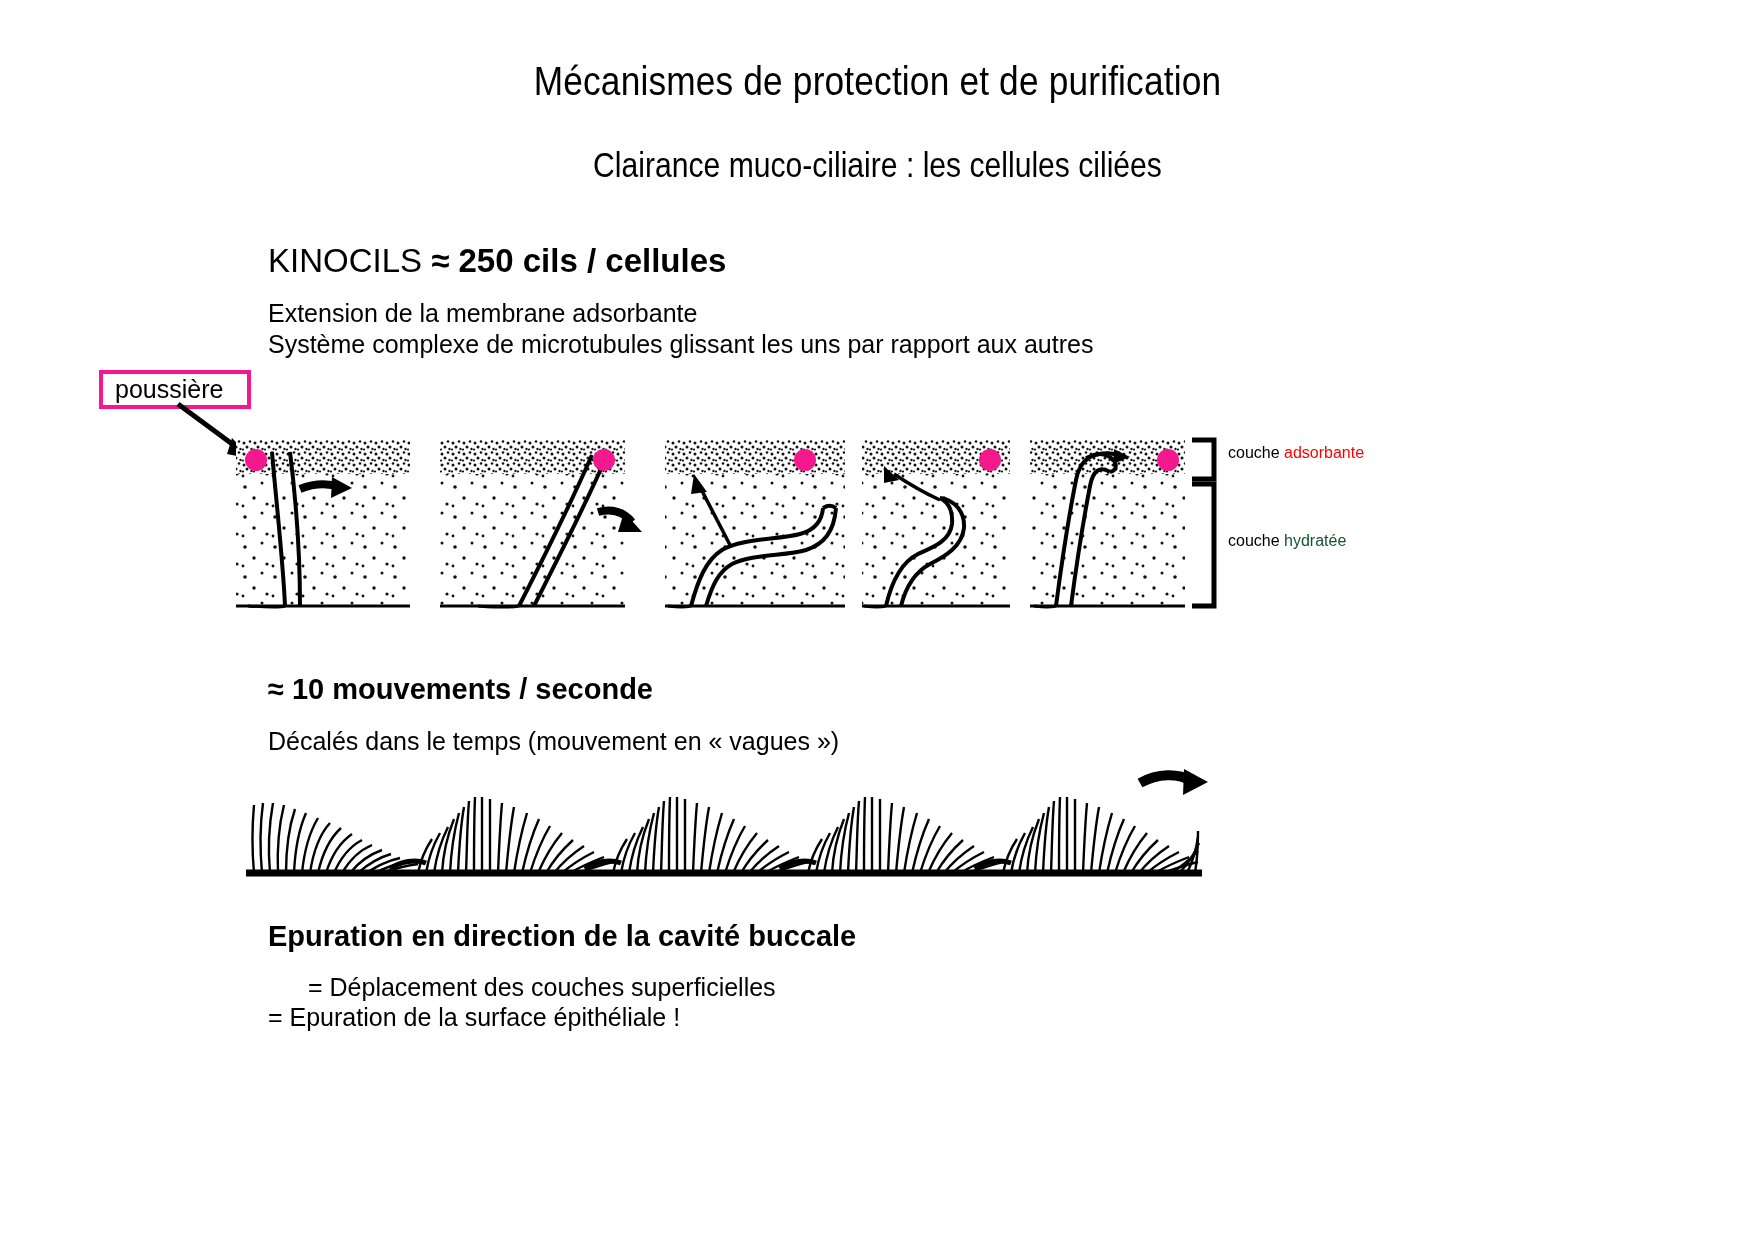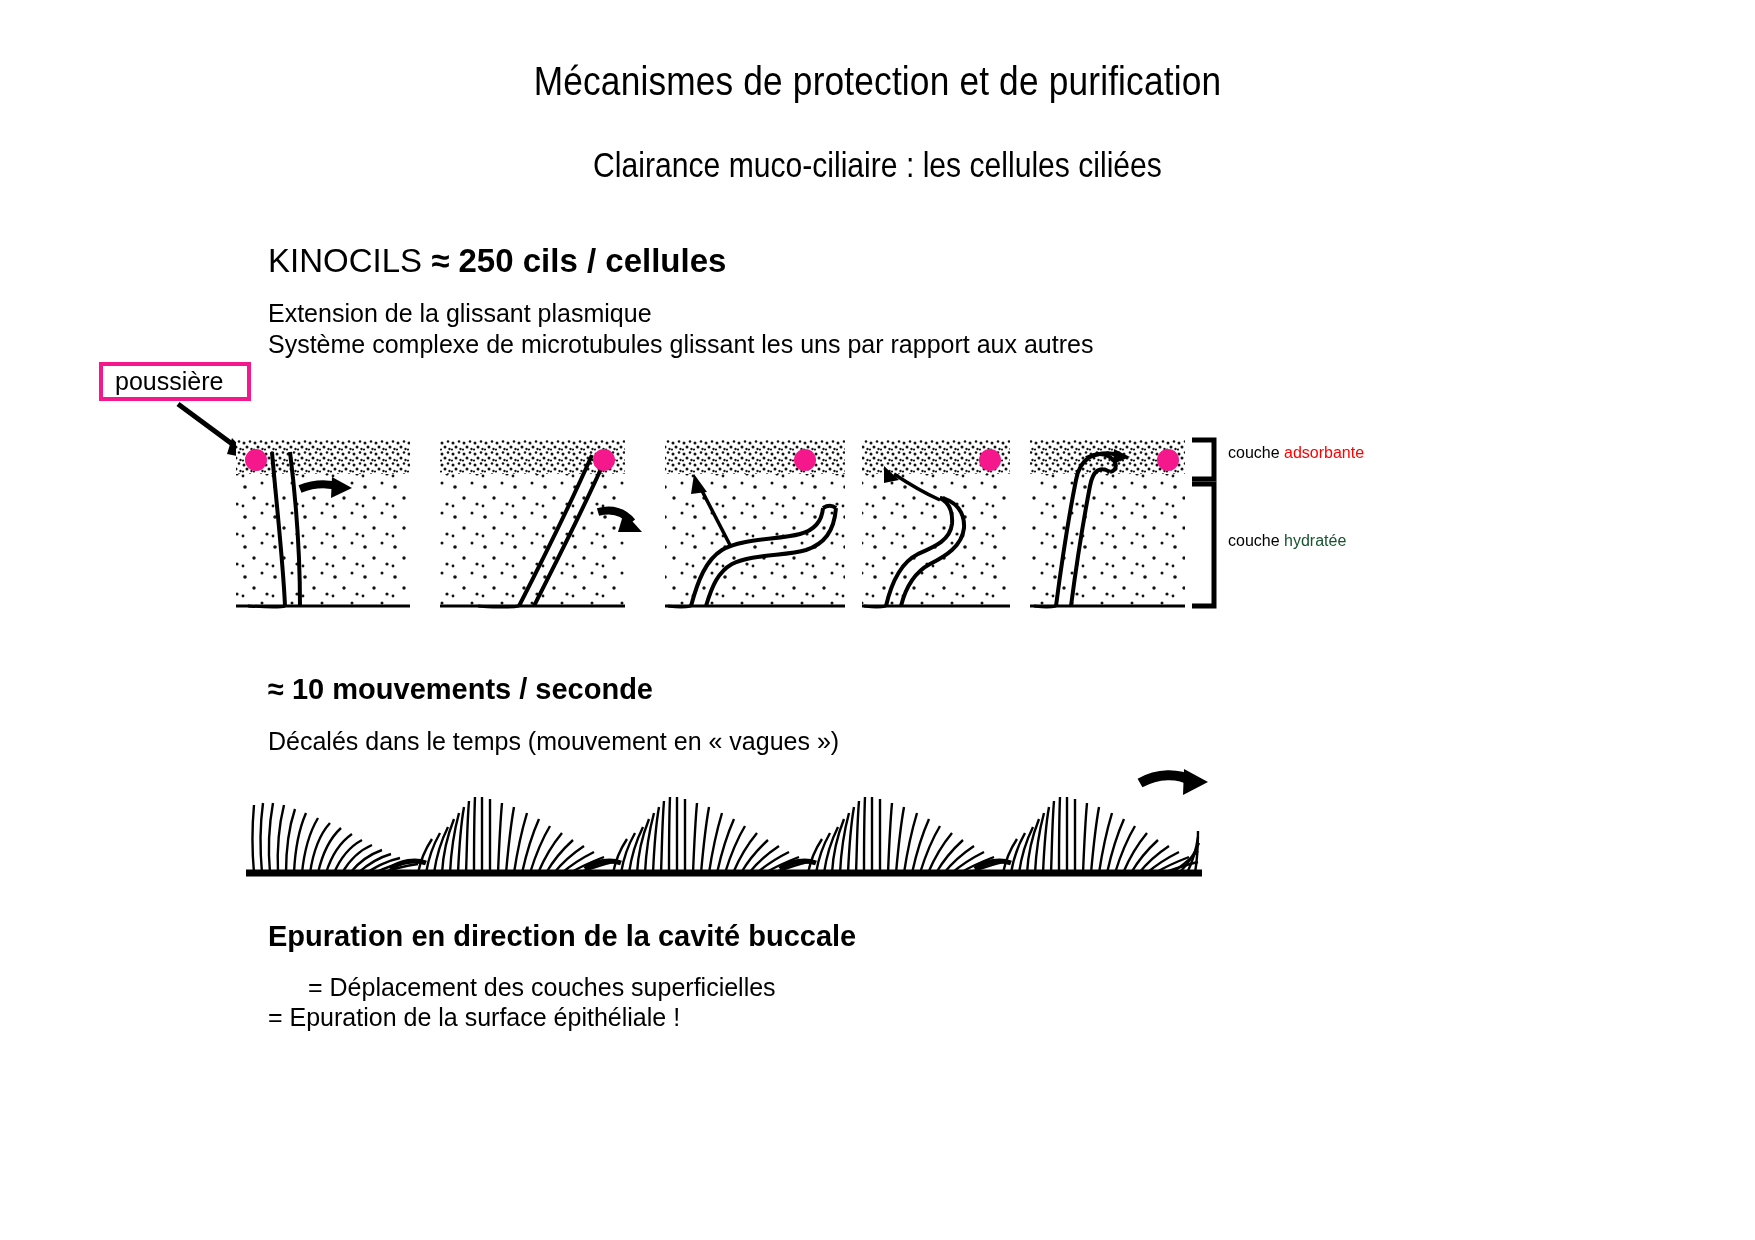--- a/index.html
+++ b/index.html
@@ -12,21 +12,21 @@
          letter-spacing:.2px;white-space:nowrap;}
   #subtitle{left:0;top:145px;width:1755px;text-align:center;font-size:35px;
          font-family:"Liberation Sans Narrow","Liberation Sans",sans-serif;
          font-stretch:condensed;transform:scaleX(0.86);transform-origin:center top;
          white-space:nowrap;}
   #kino{left:268px;top:242px;font-size:33px;white-space:nowrap;}
   #kino .b{font-weight:bold;}
   .body-line{font-size:25px;white-space:nowrap;line-height:31px;}
   #line1{left:268px;top:298px;}
   #line2{left:268px;top:329px;}
-  #dustbox{left:99px;top:362px;width:152px;height:39px;border:4px solid #F5188C;
+  #dustbox{left:99px;top:370px;width:152px;height:39px;border:4px solid #F5188C;
            box-sizing:border-box;display:flex;align-items:center;
            padding-left:12px;font-size:25px;background:#fff;}
   #mouv{left:268px;top:673px;font-size:29px;font-weight:bold;white-space:nowrap;}
   #decal{left:268px;top:727px;font-size:25px;white-space:nowrap;}
   #batt{left:268px;top:920px;font-size:29px;font-weight:bold;white-space:nowrap;}
   #bl1{left:268px;top:972px;margin-left:40px;}
   #bl2{left:268px;top:1002px;}
   .legend{font-size:16px;white-space:nowrap;}
   #leg1{left:1228px;top:444px;}
   #leg2{left:1228px;top:532px;}
@@ -38,21 +38,21 @@
 </style>
 </head>
 <body>
 
 <div class="abs" id="title">Mécanismes de protection et de purification</div>
 <div class="abs" id="subtitle">Clairance muco-ciliaire : les cellules ciliées</div>
 
 <div class="abs" id="kino">
   <span>KINOCILS </span><span class="b">≈ 250 cils / cellules</span>
 </div>
-<div class="abs body-line" id="line1">Extension de la glissant plasmique</div>
+<div class="abs body-line" id="line1">Extension de la membrane adsorbante</div>
 <div class="abs body-line" id="line2">Système complexe de microtubules glissant les uns par rapport aux autres</div>
 
 <div class="abs" id="dustbox">
   <span>poussière</span>
 </div>
 
 <svg class="abs" id="panelsvg" width="1300" height="700" viewBox="0 0 1300 700">
   <defs>
 
     <pattern id="dense" width="11" height="11" patternUnits="userSpaceOnUse">

